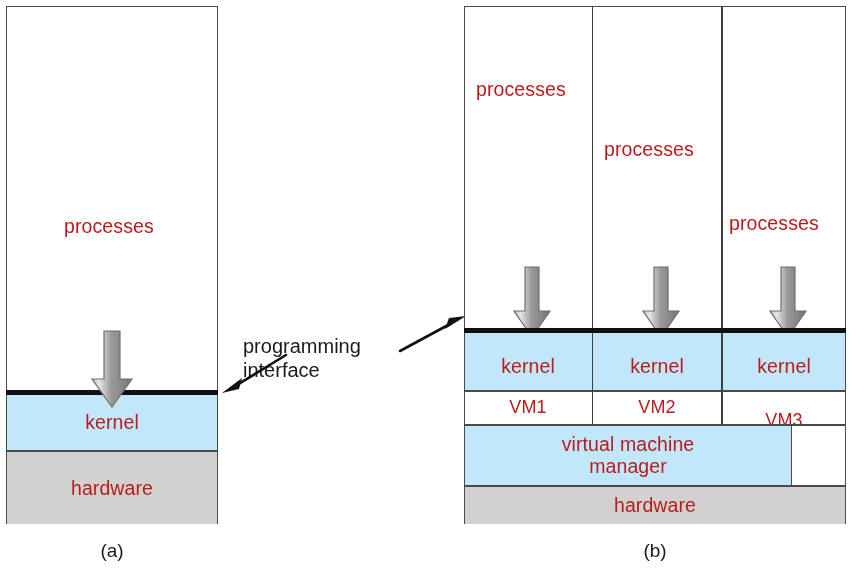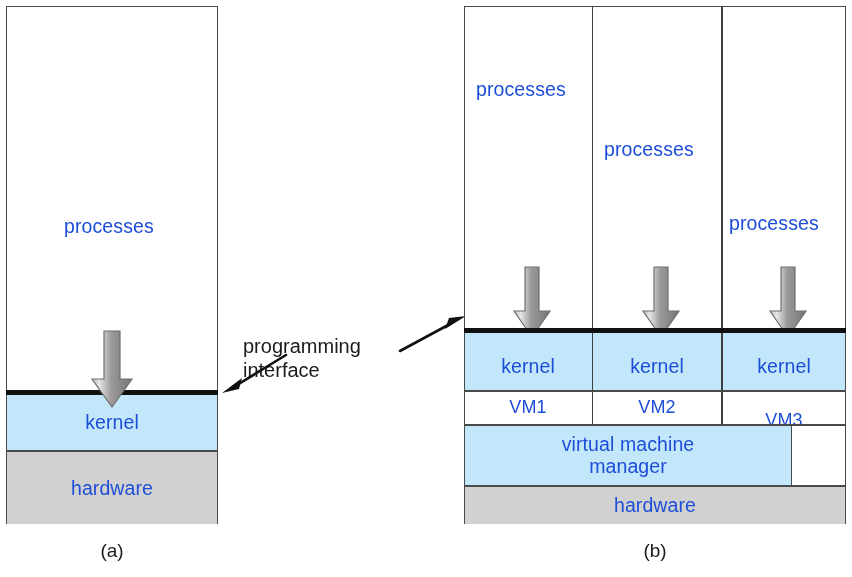--- a/index.html
+++ b/index.html
@@ -48,21 +48,21 @@
   .vrule {
     background: #3f3f3f;
     width: 1.6px;
   }
 
   .lbl {
     font-size: 19.5px;
     line-height: 1.15;
     letter-spacing: 0.1px;
     white-space: pre;
-    color: #1d4ed8;
+    color: #b91c1c;
   }
   .lbl-sm { font-size: 18px; }
   .lbl-center { text-align: center; }
 
   .caption {
     font-size: 19px;
     text-align: center;
     color: #1b1b1b;
   }
 

